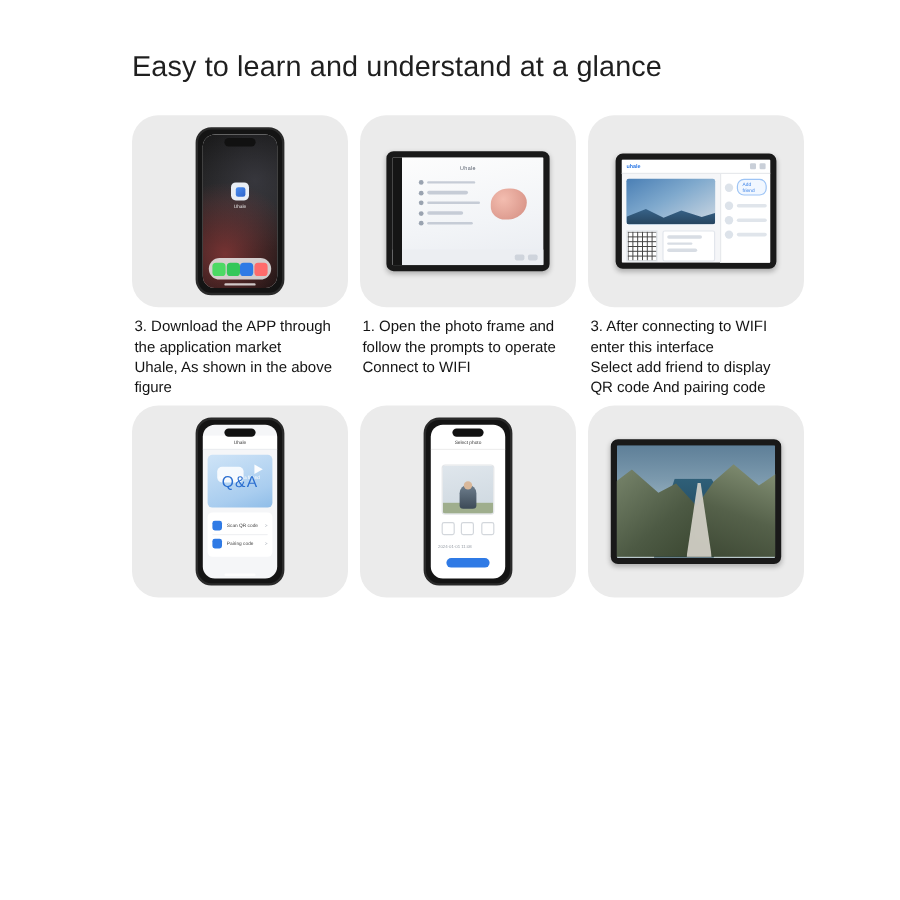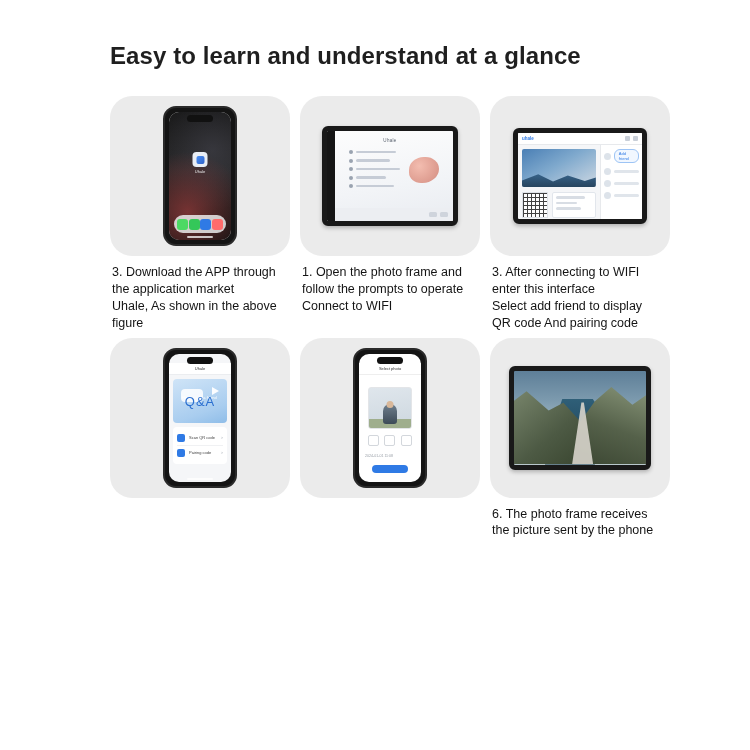--- a/index.html
+++ b/index.html
@@ -26,21 +26,21 @@
     line-height: 1.18;
     font-weight: bold;
     letter-spacing: 0.5px;
     color: #111111;
     margin: 10px 0 0 70px;
   }
   .headline .line2 { display: block; }
   .subhead {
     margin: 14px 0 0 70px;
     font-size: 24px;
-    font-weight: bold;
+    font-weight: normal;
     color: #1f1f1f;
     letter-spacing: 0.1px;
   }
 
   .grid {
     margin: 26px 0 0 70px;
     width: 560px;
     display: grid;
     grid-template-columns: repeat(3, 180px);
     grid-column-gap: 10px;
@@ -621,18 +621,16 @@
             <div class="scr6">
               <span class="sky"></span>
               <span class="water"></span>
               <span class="mount-l"></span>
               <span class="mount-r"></span>
               <span class="road"></span>
             </div>
           </div>
         </div>
       </div>
-      <div class="caption">6. The photo frame receives
-the picture sent by the phone</div>
     </div>
 
   </div>
 </div>
 
 </body></html>

